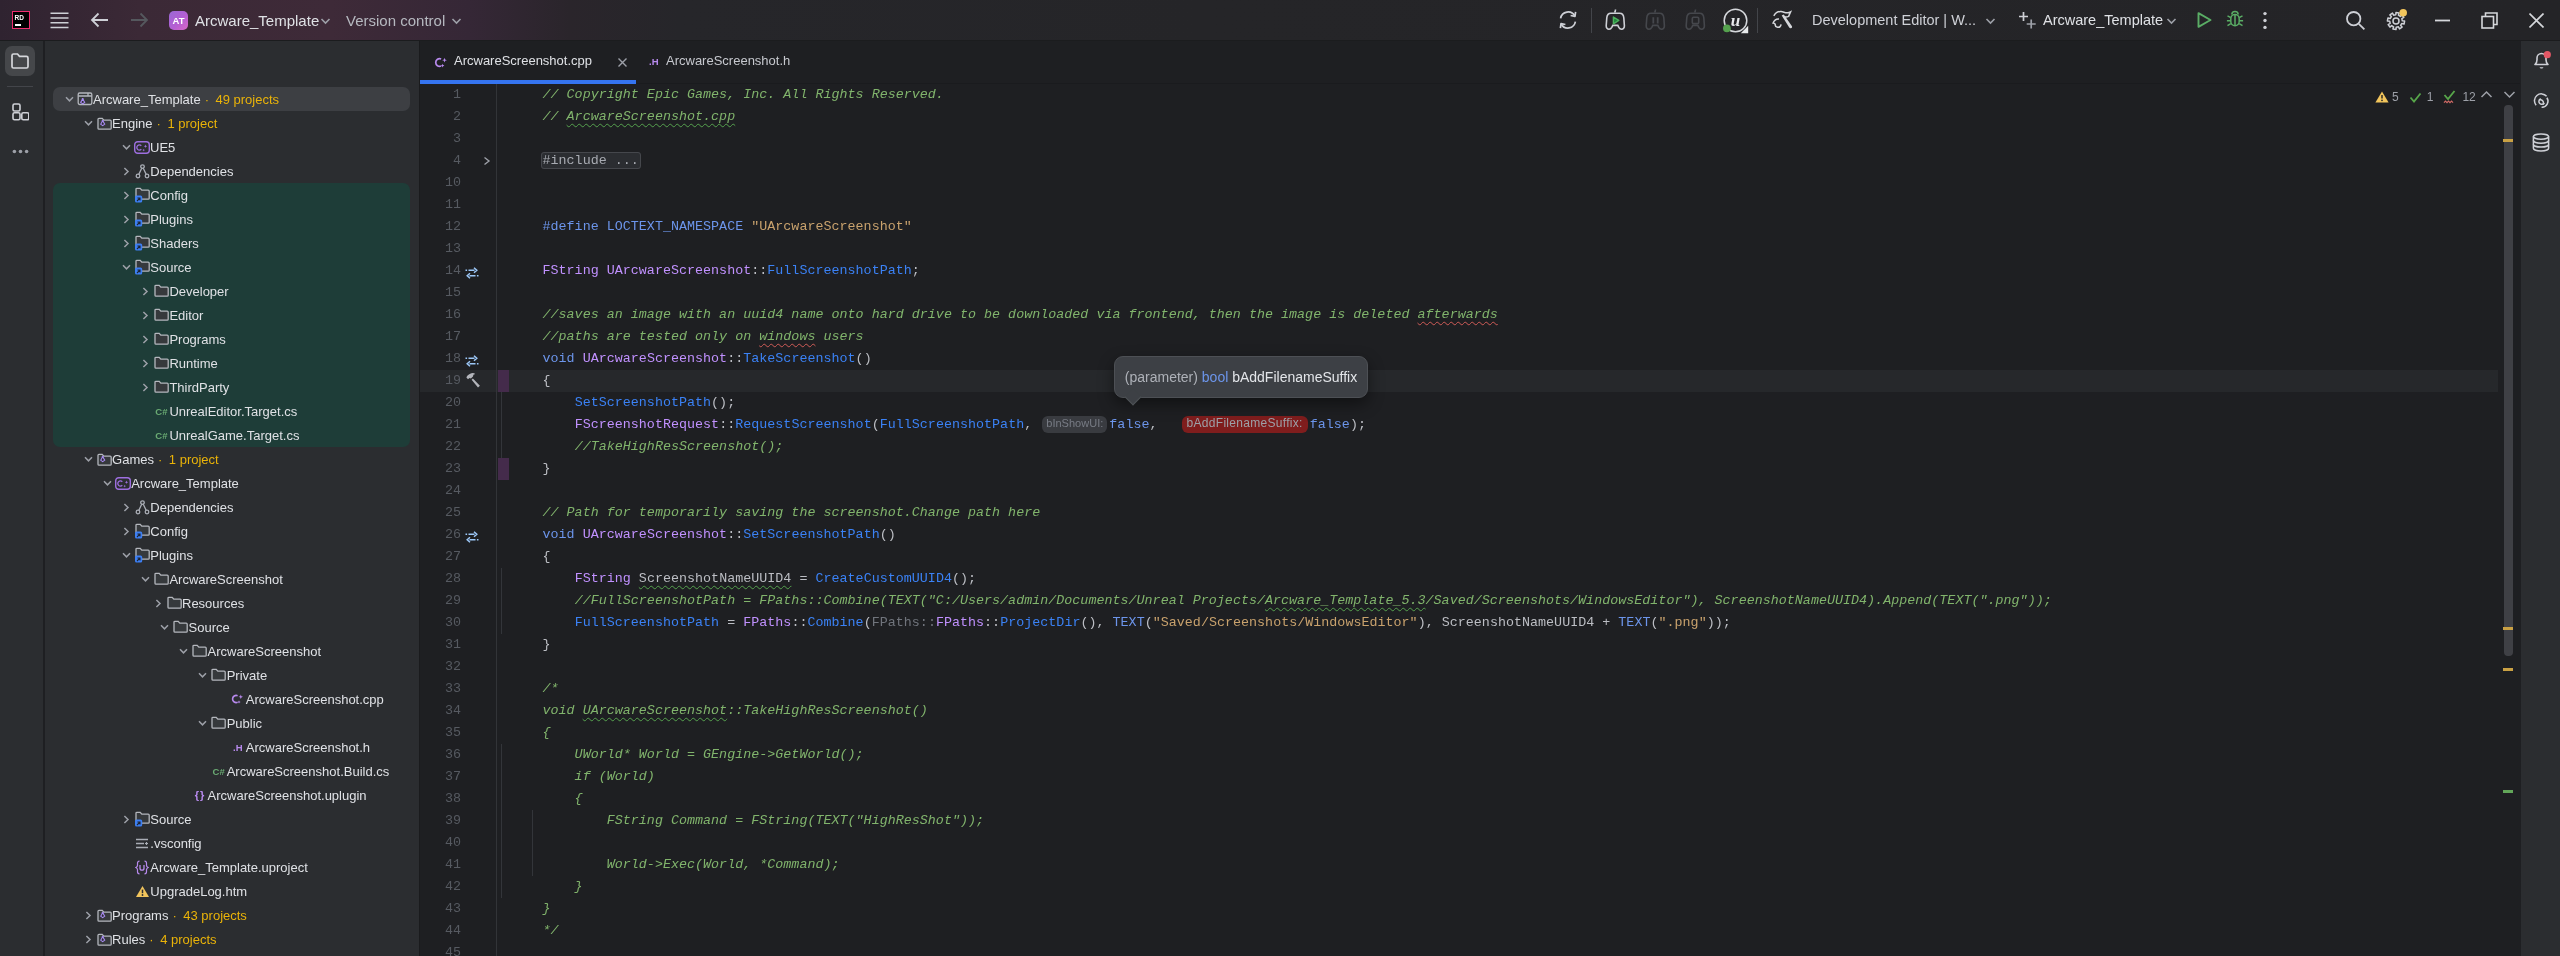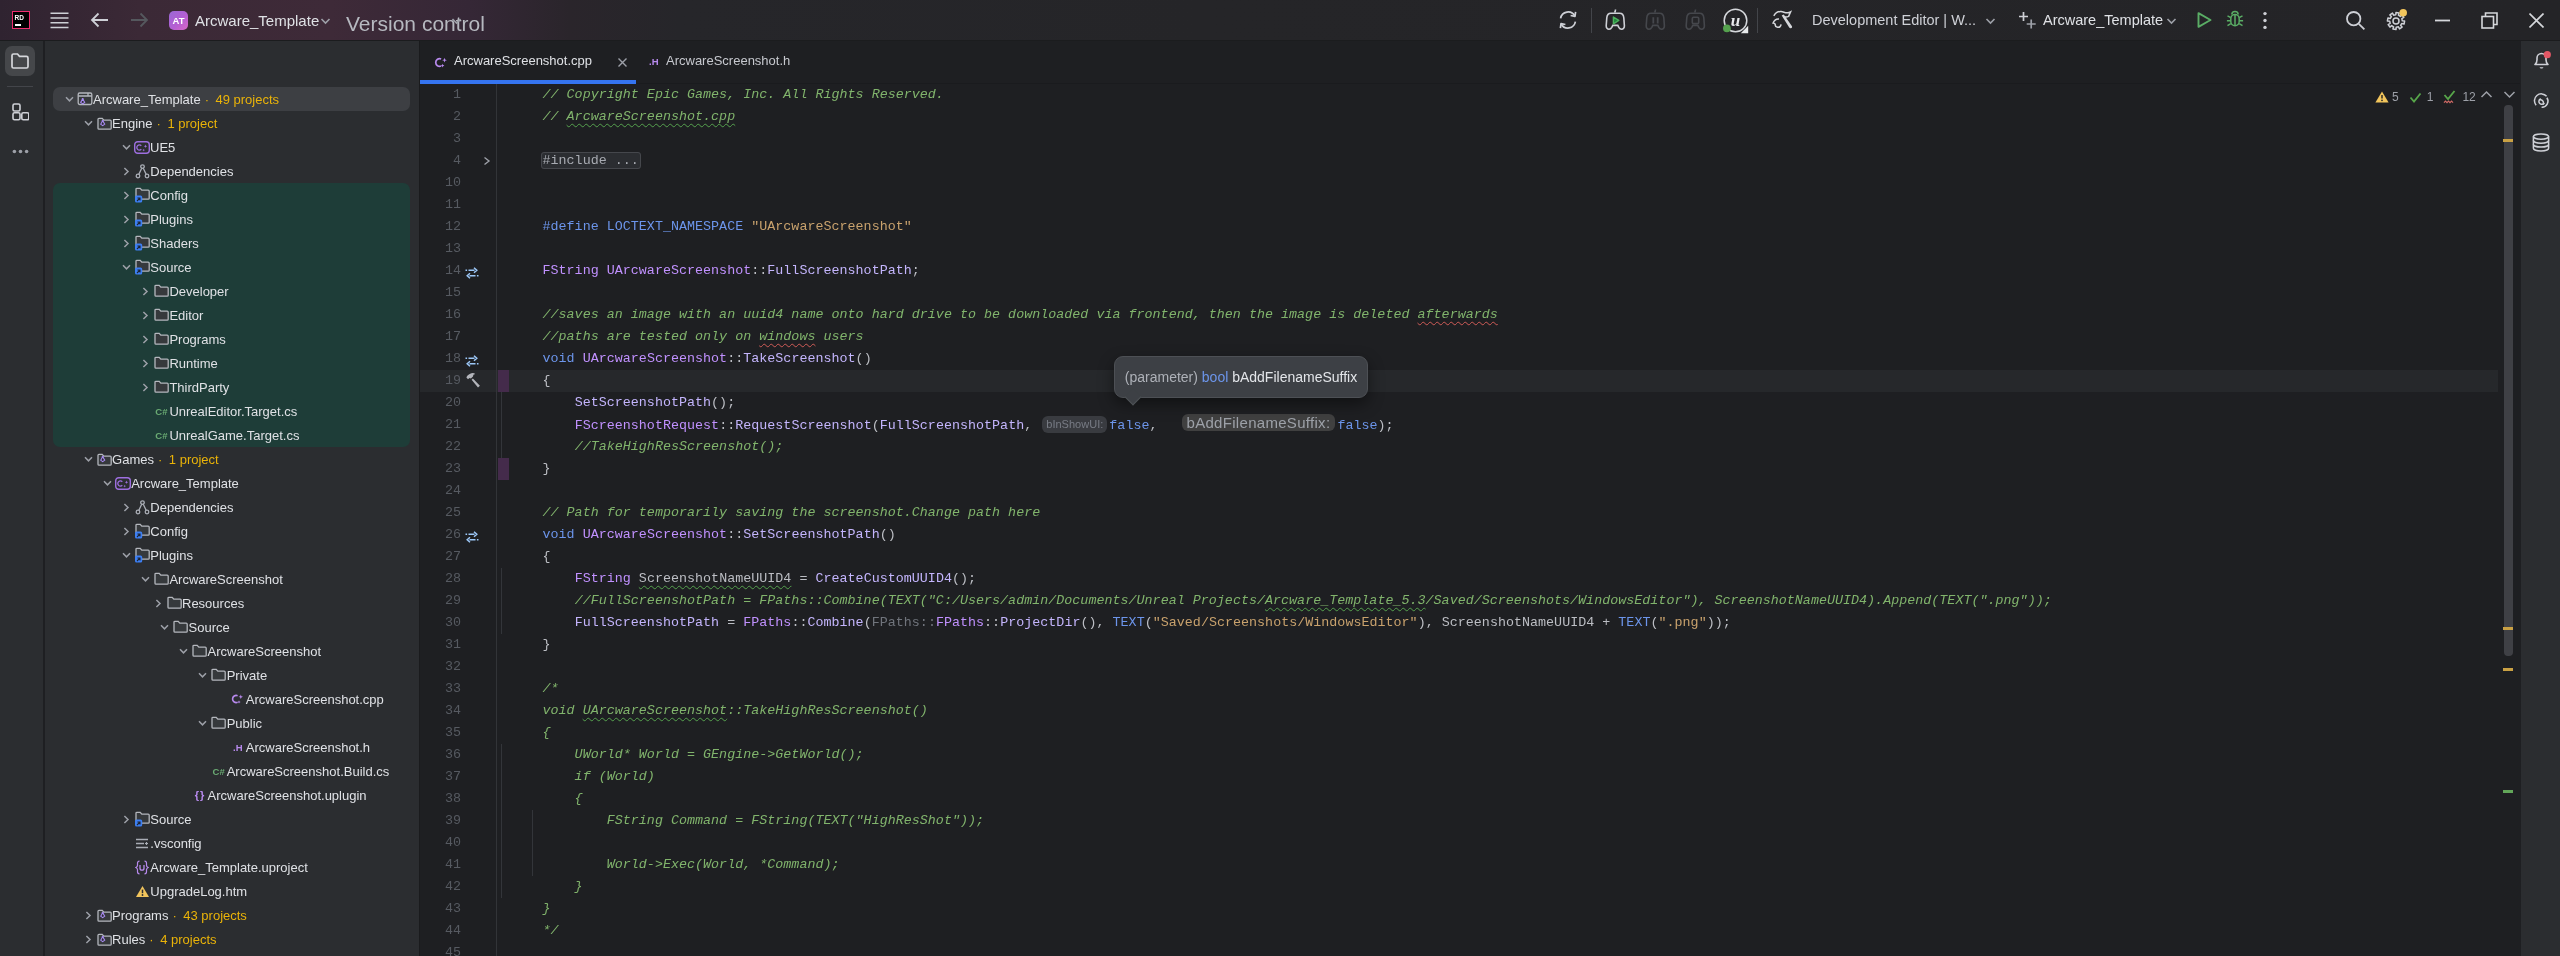--- a/index.html
+++ b/index.html
@@ -39,29 +39,29 @@
   .tabt { position:absolute; top:12px; font-size:13px; }
   #gsep { position:absolute; left:76px; top:43px; width:1px; height:872px; background:#323438; }
   .ln { position:absolute; left:3px; width:38px; text-align:right; font-family:"Liberation Mono",monospace;
         font-size:13.35px; line-height:22px; color:#565a61; }
   #code { position:absolute; z-index:3; left:78.5px; top:43px; font-family:"Liberation Mono",monospace;
           font-size:13.35px; line-height:22px; color:#bcbec4; white-space:pre; letter-spacing:0.02px; }
   #code div { height:22px;padding-left:44px; }
   .c  { color:#81b46c; font-style:italic; }
   .k  { color:#6c95eb; }
   .t  { color:#c191ff; }
-  .m  { color:#c4b5fd; }
+  .m  { color:#3b82f6; }
   .s  { color:#c9a26d; }
   .dq { color:#70747c; }
   .wg { text-decoration:underline wavy #55a14e 1px; text-underline-offset:3px; }
   .wr { text-decoration:underline wavy #cf5b56 1px; text-underline-offset:3px; }
   .chip { display:inline-block; font-family:"Liberation Sans",sans-serif; font-size:11px; font-style:normal;
           background:#393b40; color:#787c85; border-radius:6px; padding:1.5px 4px 2.5px; margin:0 2px;
           vertical-align:1px; line-height:13px; }
-  .chip2 { background:#404040; color:#9da1a8; font-size:15px; letter-spacing:0.3px; padding:1.5px 5px 2.5px;margin-left:16px; }
+  .chip2 { background:#7f1d1d; color:#9da1a8; font-size:12px; letter-spacing:0.3px; padding:1.5px 5px 2.5px;margin-left:16px; }
   .guide { position:absolute; width:1px; background:#33353a; }
   .fold { border:1px solid #45474c; background:#2b2d31; color:#a8abb2; border-radius:3px; padding:0 1px; margin-left:-2px; }
 
   
   #curline { position:absolute; left:0; top:329px; width:2078px; height:22px; background:#26282b; }
   .bracehl { position:absolute; z-index:1; left:77.5px; width:11px; height:22px; background:#442b4b; }
 
   
   #tip { position:absolute; z-index:5; left:694px; top:315px; width:254px; height:42px; background:#3d4045;
          border:1px solid #4d5055; border-radius:9px; box-shadow:0 6px 16px rgba(0,0,0,.45);
@@ -102,21 +102,21 @@
       <g stroke="#55585e" stroke-width="1.8" fill="none">
           <path d="M1 9h16M10.5 2.5L17 9l-6.5 6.5"></path>
         </g>
     </svg>
 
     <div class="abs" style="left:169px;top:11px;width:19px;height:19px;border-radius:5px;background:linear-gradient(135deg,#9a68d6 0%,#b45fd3 55%,#d967c7 100%);color:#fff;font-size:9.5px;font-weight:700;display:flex;align-items:center;justify-content:center;">AT</div>
     <div class="abs" style="left:195px;top:12px;font-size:15px;color:#dfe1e5;">Arcware_Template</div>
     <svg class="abs" style="left:320px;top:16px" width="11" height="10" viewBox="0 0 11 10">
         <path d="M1.5 3l4 4 4-4" stroke="#9da0a8" stroke-width="1.6" fill="none"></path>
       </svg>
-    <div class="abs" style="left:346px;top:12px;font-size:21px;color:#b6b9c0;">Version control</div>
+    <div class="abs" style="left:346px;top:12px;font-size:15px;color:#b6b9c0;">Version control</div>
     <svg class="abs" style="left:451px;top:16px" width="11" height="10" viewBox="0 0 11 10">
         <path d="M1.5 3l4 4 4-4" stroke="#9da0a8" stroke-width="1.6" fill="none"></path>
       </svg>
 
     <svg class="abs" style="left:1557px;top:9px" width="22" height="22" viewBox="0 0 22 22" fill="none" stroke="#ced0d6" stroke-width="1.7">
       <path d="M3.6 9.3A7.6 7.6 0 0117.8 7"></path>
       <path d="M18.4 12.7A7.6 7.6 0 014.2 15"></path>
       <path d="M18.6 2.9l-.6 4.5-4.4-.9" stroke-linejoin="round"></path>
       <path d="M3.4 19.1l.6-4.5 4.4.9" stroke-linejoin="round"></path>
     </svg>

